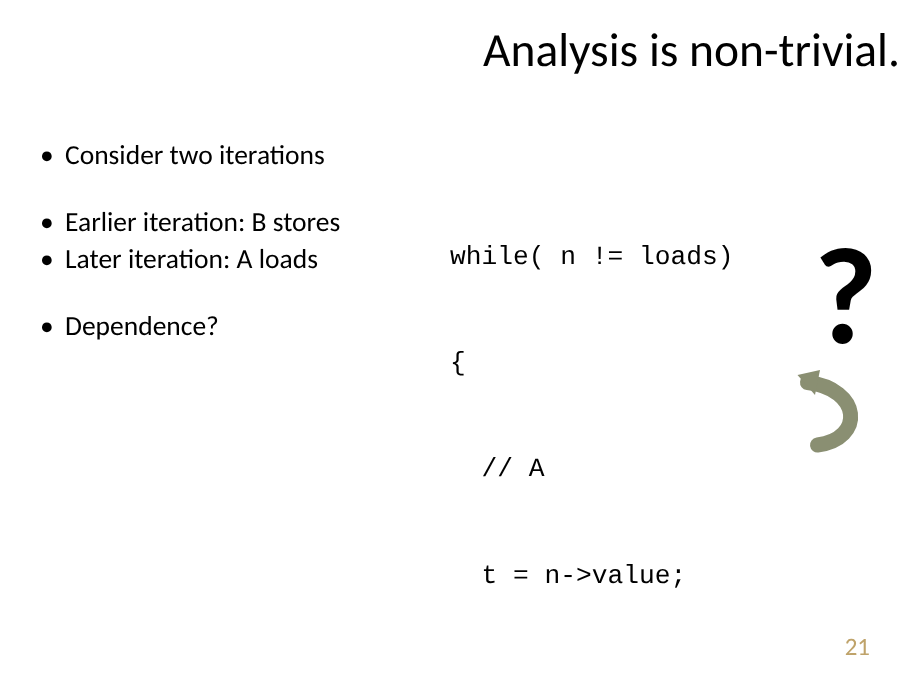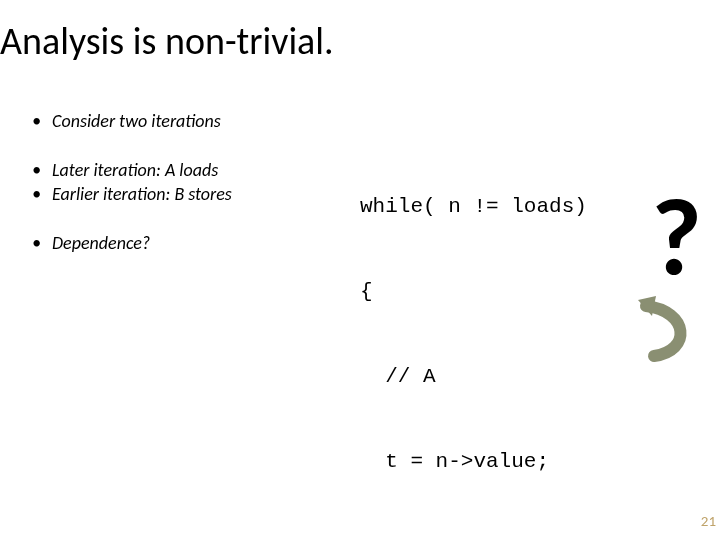--- a/index.html
+++ b/index.html
@@ -5,40 +5,39 @@
   * { margin: 0; padding: 0; box-sizing: border-box; }
   body {
     width: 720px;
     height: 540px;
     background: #fff;
     font-family: Calibri, "Segoe UI", Arial, sans-serif;
     position: relative;
     overflow: hidden;
   }
   .title {
-    text-align: left;
+    text-align: right;
     font-size: 38px;
     color: #000;
     padding-top: 18px;
     font-weight: 400;
   }
   .content {
     display: flex;
     padding: 10px 20px 0 20px;
   }
   .left {
     width: 340px;
     padding-top: 36px;
     padding-left: 12px;
   }
   .bullets {
     list-style: none;
-    font-size: 18px;
+    font-size: 22px;
     color: #000;
-    font-style: italic;
   }
   .bullets li {
     position: relative;
     padding-left: 20px;
     line-height: 1.25;
     margin-bottom: 2px;
   }
   .bullets li::before {
     content: "•";
     position: absolute;
@@ -70,40 +69,40 @@
   .arrow {
     position: absolute;
     right: 6px;
     top: 222px;
     width: 60px;
     height: 70px;
     pointer-events: none;
   }
   .pagenum {
     position: absolute;
-    right: 4px;
+    right: 24px;
     bottom: 10px;
-    font-size: 15px;
+    font-size: 20px;
     color: #bfa36a;
   }
 </style>
 </head>
 <body>
 
 <h1 class="title">Analysis is non-trivial.</h1>
 
 <div class="content">
   <div class="left">
     <ul class="bullets">
       <li>Consider two iterations</li>
     </ul>
     <div class="gap"></div>
     <ul class="bullets">
+      <li>Earlier iteration: B stores</li>
       <li>Later iteration: A loads</li>
-      <li>Earlier iteration: B stores</li>
     </ul>
     <div class="gap"></div>
     <ul class="bullets">
       <li>Dependence?</li>
     </ul>
   </div>
 
   <div class="right">
     <div class="codeline"></div>
     <div class="codeline">while( n != loads)</div>

